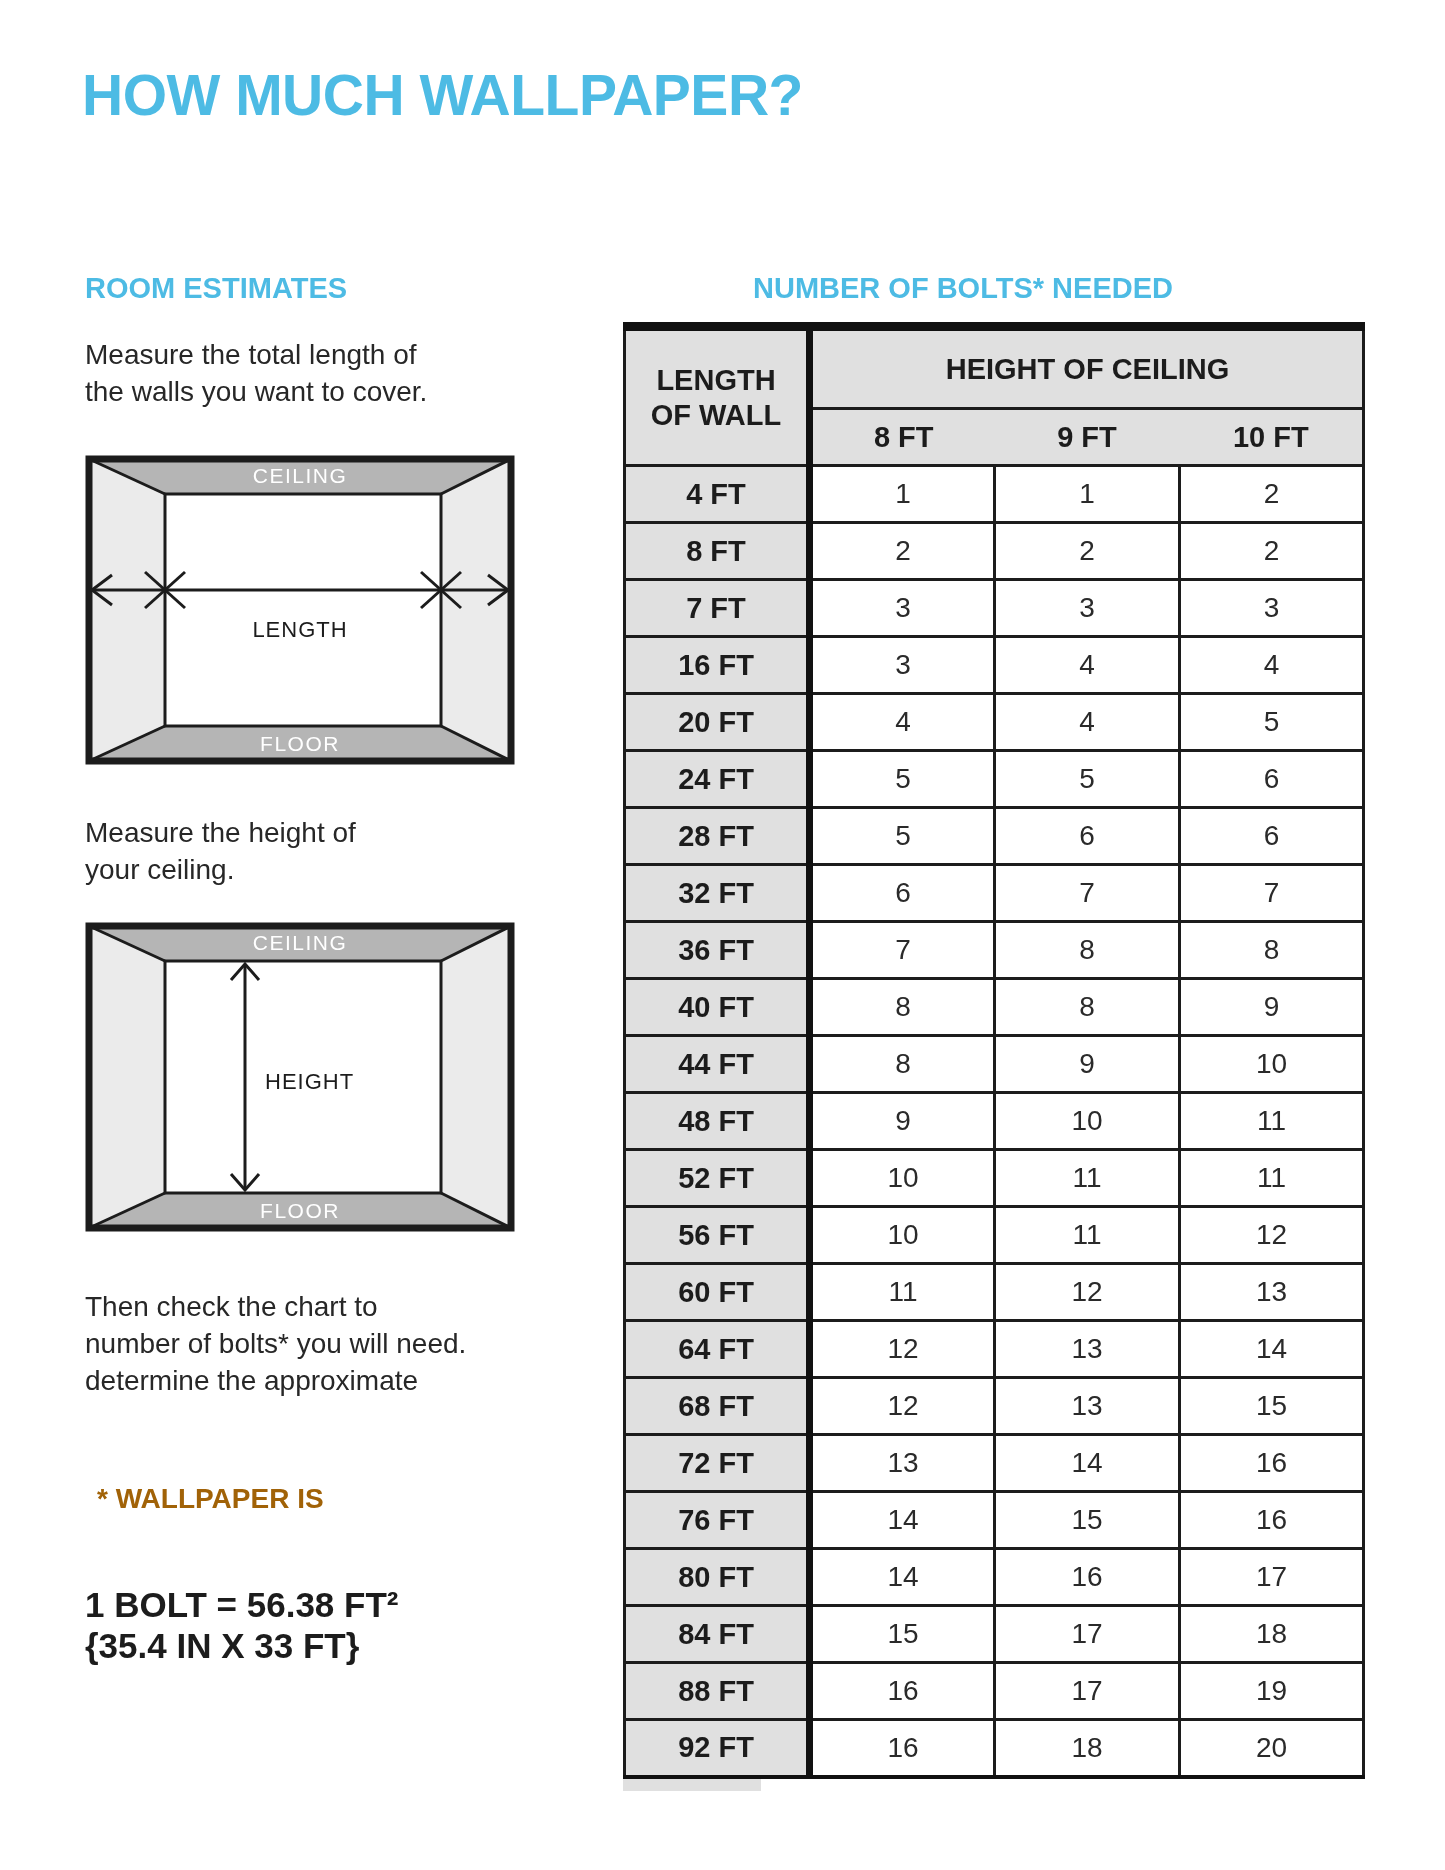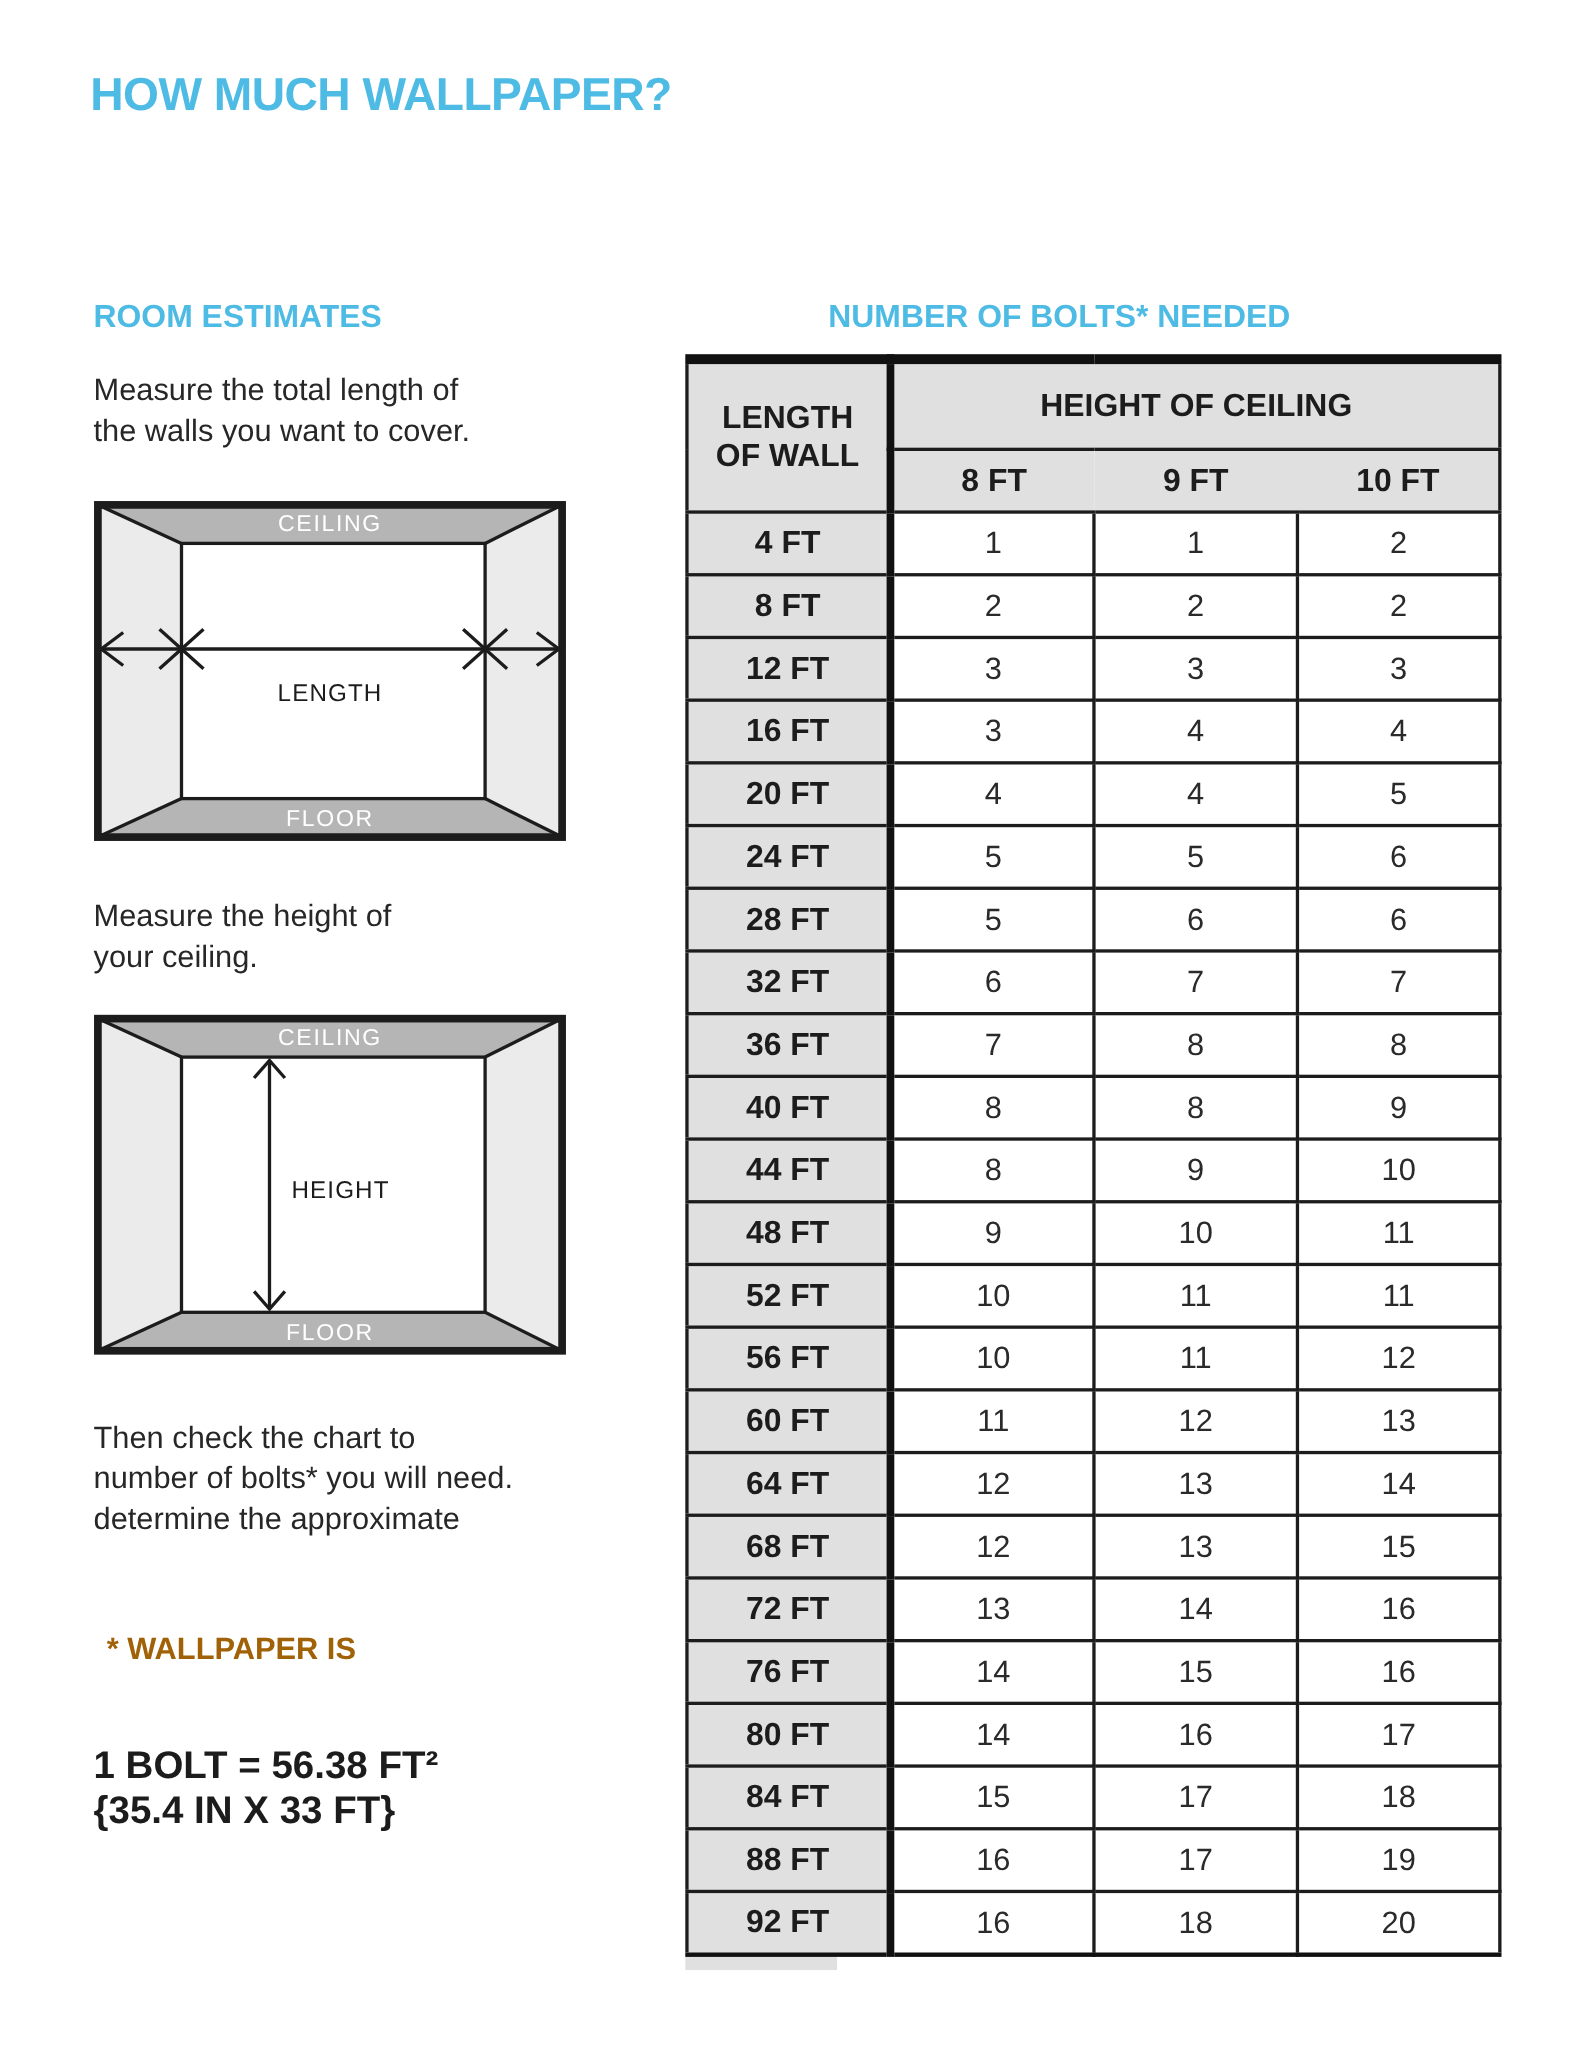--- a/index.html
+++ b/index.html
@@ -1,21 +1,21 @@
 <!DOCTYPE html>
 <html><head>
 <meta charset="utf-8">
 <style>
   html,body{margin:0;padding:0;background:#ffffff;}
   .page{
     position:relative;width:1445px;height:1870px;background:#ffffff;
     font-family:"Liberation Sans","DejaVu Sans",sans-serif;color:#272727;overflow:hidden;
   }
   .title{
-    position:absolute;left:82px;top:62px;font-size:42px;font-weight:700;
+    position:absolute;left:82px;top:62px;font-size:57px;font-weight:700;
     color:var(--accent);letter-spacing:-0.5px;white-space:nowrap;
   }
   .section-heading{
     position:absolute;left:85px;top:272px;font-size:29px;font-weight:700;color:var(--accent);
     white-space:nowrap;
   }
   .table-heading{
     position:absolute;left:623px;top:272px;width:680px;text-align:center;
     font-size:29px;font-weight:700;color:var(--accent);white-space:nowrap;
   }
@@ -163,21 +163,21 @@
           <td class="val">1</td>
           <td class="val">2</td>
         </tr>
         <tr class="datarow">
           <td class="label">8 FT</td>
           <td class="val">2</td>
           <td class="val">2</td>
           <td class="val">2</td>
         </tr>
         <tr class="datarow">
-          <td class="label">12 FT</td>
+          <td class="label">7 FT</td>
           <td class="val">3</td>
           <td class="val">3</td>
           <td class="val">3</td>
         </tr>
         <tr class="datarow">
           <td class="label">16 FT</td>
           <td class="val">3</td>
           <td class="val">4</td>
           <td class="val">4</td>
         </tr>

